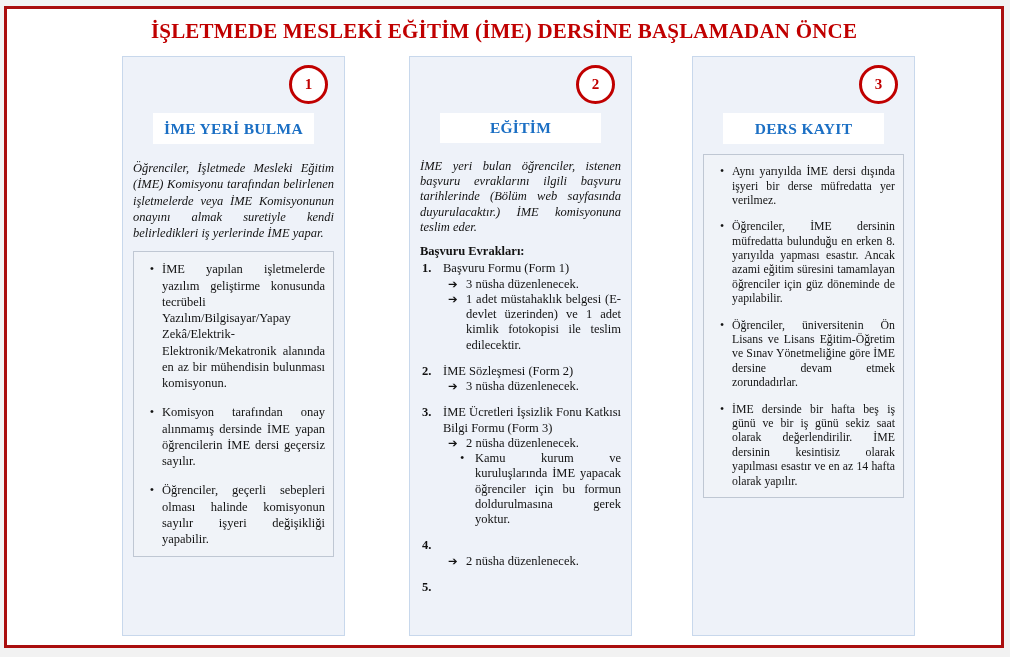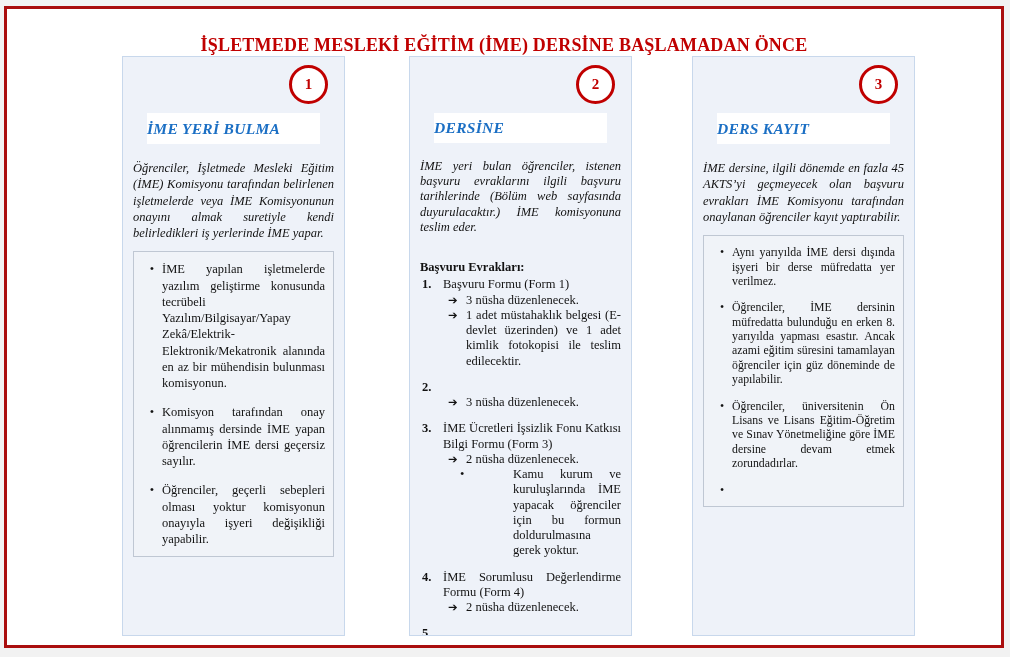--- a/index.html
+++ b/index.html
@@ -7,66 +7,65 @@
     width:1010px;height:657px;position:relative;
     background:#f2f2f2;
     font-family:"Liberation Serif", serif;
     -webkit-font-smoothing:antialiased;
   }
   .page{
     position:absolute;left:4px;top:6px;right:6px;bottom:9px;
     background:#ffffff;border:3px solid #AA0E0E;box-sizing:border-box;
   }
   .main-title{
-    margin-top:26px;text-align:center;
-    color:#C00000;font-weight:bold;font-size:18px;letter-spacing:.2px;
+    margin-top:10px;text-align:center;
+    color:#C00000;font-weight:bold;font-size:21px;letter-spacing:.2px;
   }
   .column{
     position:absolute;top:47px;width:223px;height:580px;
     background:#eef2f9;border:1px solid #c8d8ec;box-sizing:border-box;
     padding:0 10px;overflow:hidden;
     font-size:12.5px;color:#121212;line-height:1.3;
   }
   .col-1{left:115px;}
   .col-2{left:402px;line-height:1.22;}
   .col-3{left:685px;}
   .badge{
     position:absolute;top:8px;right:16px;width:33px;height:33px;
     border:3px solid #C00000;border-radius:50%;background:#fff;
     color:#C00000;font-weight:bold;font-size:15px;
     display:flex;align-items:center;justify-content:center;
   }
   .col-title{
-    margin:56px 14px 0;background:#ffffff;text-align:left;
+    margin:56px 20px 0;background:#ffffff;text-align:center;
     padding:6px 0 5px;color:#1B6FC4;font-weight:bold;font-size:15.5px;
     letter-spacing:.3px;
-    font-style:italic;
   }
   .intro{margin-top:16px;text-align:justify;font-style:italic;}
   .inner-box{
     margin-top:10px;background:#f0f3f8;border:1px solid #bfc7d3;
     padding:9px 8px;box-sizing:border-box;
   }
   .col-3 .inner-box{font-size:11.8px;line-height:1.22;}
   .bullet{display:flex;margin-bottom:13px;}
   .col-3 .bullet{margin-bottom:12px;}
   .bullet:last-child{margin-bottom:0;}
   .bullet .glyph{width:20px;flex:none;text-align:center;}
   .bullet .btext{flex:1;text-align:justify;}
-  .list-heading{font-weight:bold;margin-top:25px;}
+  .list-heading{font-weight:bold;margin-top:9px;}
   .oli{display:flex;margin-top:2px;}
   .oli.gap{margin-top:11px;}
   .oli .num{width:23px;flex:none;font-weight:bold;padding-left:2px;box-sizing:border-box;}
   .oli .label{flex:1;text-align:justify;}
   .arrow-row{display:flex;margin-left:28px;}
   .arrow-row .glyph{width:18px;flex:none;font-size:11.5px;}
   .arrow-row .atext{flex:1;text-align:justify;}
   .sub-row{display:flex;margin-left:40px;}
   .sub-row .glyph{width:15px;flex:none;text-align:left;}
-  .sub-row .stext{flex:1;text-align:justify;margin-left:38px;}
+  .sub-row .stext{flex:1;text-align:justify;}
 </style>
 </head>
 <body>
 
 <div class="page">
 
   <div class="main-title">İŞLETMEDE MESLEKİ EĞİTİM (İME) DERSİNE BAŞLAMADAN ÖNCE</div>
 
   <div class="column col-1">
     <div class="badge">
@@ -78,48 +77,49 @@
       <div class="bullet">
         <span class="glyph">•</span>
         <span class="btext">İME yapılan işletmelerde yazılım geliştirme konusunda tecrübeli Yazılım/Bilgisayar/Yapay Zekâ/Elektrik-Elektronik/Mekatronik alanında en az bir mühendisin bulunması komisyonun.</span>
       </div>
       <div class="bullet">
         <span class="glyph">•</span>
         <span class="btext">Komisyon tarafından onay alınmamış dersinde İME yapan öğrencilerin İME dersi geçersiz sayılır.</span>
       </div>
       <div class="bullet">
         <span class="glyph">•</span>
-        <span class="btext">Öğrenciler, geçerli sebepleri olması yoktur komisyonun onayıyla işyeri değişikliği yapabilir.</span>
+        <span class="btext">Öğrenciler, geçerli sebepleri olması halinde komisyonun sayılır işyeri değişikliği yapabilir.</span>
       </div>
     </div>
   </div>
 
   <div class="column col-2">
     <div class="badge">
       <span>2</span>
     </div>
-    <div class="col-title">DERSİNE</div>
+    <div class="col-title">EĞİTİM</div>
     <div class="intro">İME yeri bulan öğrenciler, istenen başvuru evraklarını ilgili başvuru tarihlerinde (Bölüm web sayfasında duyurulacaktır.) İME komisyonuna teslim eder.</div>
     <div class="list-heading">Başvuru Evrakları:</div>
 
     <div class="oli">
       <span class="num">1.</span>
       <span class="label">Başvuru Formu (Form 1)</span>
     </div>
     <div class="arrow-row">
       <span class="glyph">➔</span>
       <span class="atext">3 nüsha düzenlenecek.</span>
     </div>
     <div class="arrow-row">
       <span class="glyph">➔</span>
       <span class="atext">1 adet müstahaklık belgesi (E-devlet üzerinden) ve 1 adet kimlik fotokopisi ile teslim edilecektir.</span>
     </div>
 
     <div class="oli gap">
       <span class="num">2.</span>
+      <span class="label">İME Sözleşmesi (Form 2)</span>
     </div>
     <div class="arrow-row">
       <span class="glyph">➔</span>
       <span class="atext">3 nüsha düzenlenecek.</span>
     </div>
 
     <div class="oli gap">
       <span class="num">3.</span>
       <span class="label">İME Ücretleri İşsizlik Fonu Katkısı Bilgi Formu (Form 3)</span>
     </div>
@@ -127,50 +127,49 @@
       <span class="glyph">➔</span>
       <span class="atext">2 nüsha düzenlenecek.</span>
     </div>
     <div class="sub-row">
       <span class="glyph">•</span>
       <span class="stext">Kamu kurum ve kuruluşlarında İME yapacak öğrenciler için bu formun doldurulmasına gerek yoktur.</span>
     </div>
 
     <div class="oli gap">
       <span class="num">4.</span>
-      <span class="label">İME Sorumlusu Değerlendirme Formu (Form 4)</span>
     </div>
     <div class="arrow-row">
       <span class="glyph">➔</span>
       <span class="atext">2 nüsha düzenlenecek.</span>
     </div>
 
     <div class="oli gap">
       <span class="num">5.</span>
     </div>
   </div>
 
   <div class="column col-3">
     <div class="badge">
       <span>3</span>
     </div>
     <div class="col-title">DERS KAYIT</div>
-    <div class="intro">İME dersine, ilgili dönemde en fazla 45 AKTS’yi geçmeyecek olan başvuru evrakları İME Komisyonu tarafından onaylanan öğrenciler kayıt yaptırabilir.</div>
     <div class="inner-box">
       <div class="bullet">
         <span class="glyph">•</span>
         <span class="btext">Aynı yarıyılda İME dersi dışında işyeri bir derse müfredatta yer verilmez.</span>
       </div>
       <div class="bullet">
         <span class="glyph">•</span>
         <span class="btext">Öğrenciler, İME dersinin müfredatta bulunduğu en erken 8. yarıyılda yapması esastır. Ancak azami eğitim süresini tamamlayan öğrenciler için güz döneminde de yapılabilir.</span>
       </div>
       <div class="bullet">
         <span class="glyph">•</span>
         <span class="btext">Öğrenciler, üniversitenin Ön Lisans ve Lisans Eğitim-Öğretim ve Sınav Yönetmeliğine göre İME dersine devam etmek zorundadırlar.</span>
       </div>
       <div class="bullet">
         <span class="glyph">•</span>
+        <span class="btext">İME dersinde bir hafta beş iş günü ve bir iş günü sekiz saat olarak değerlendirilir. İME dersinin kesintisiz olarak yapılması esastır ve en az 14 hafta olarak yapılır.</span>
       </div>
     </div>
   </div>
 
 </div>
 
 </body></html>

